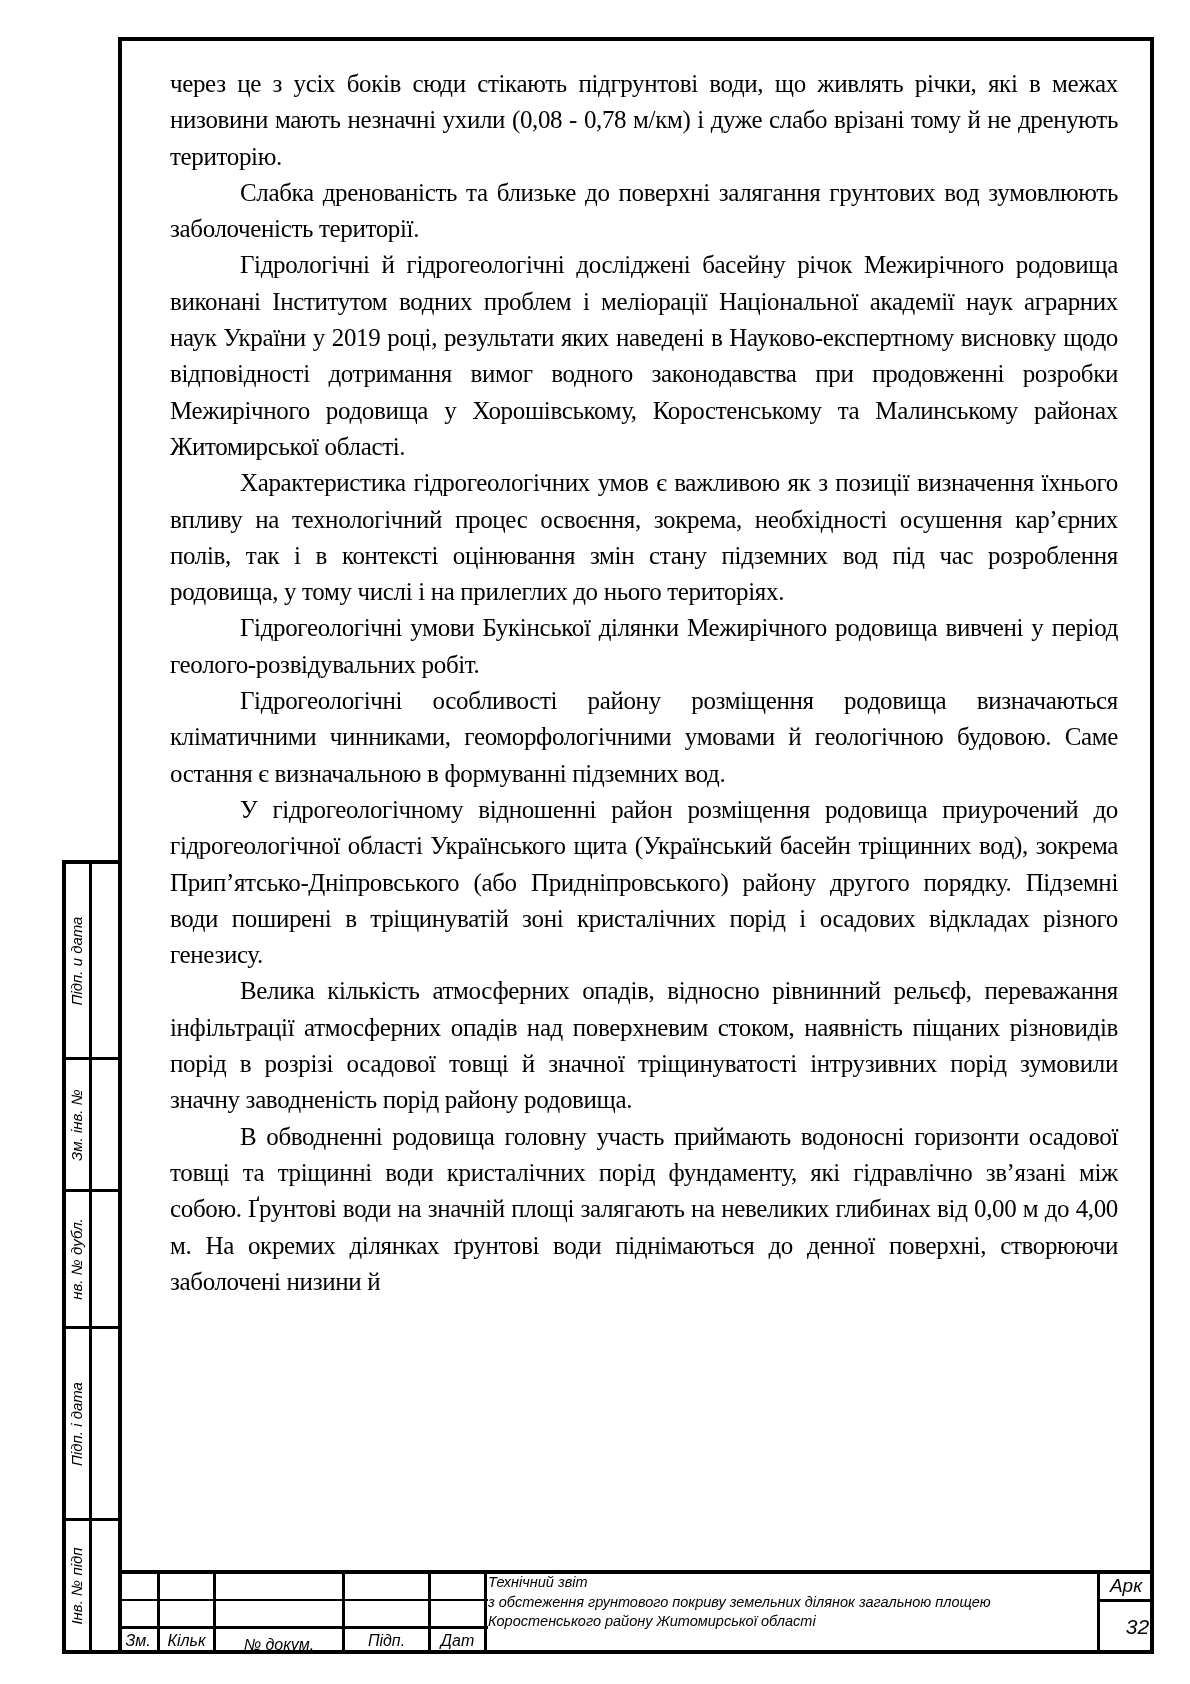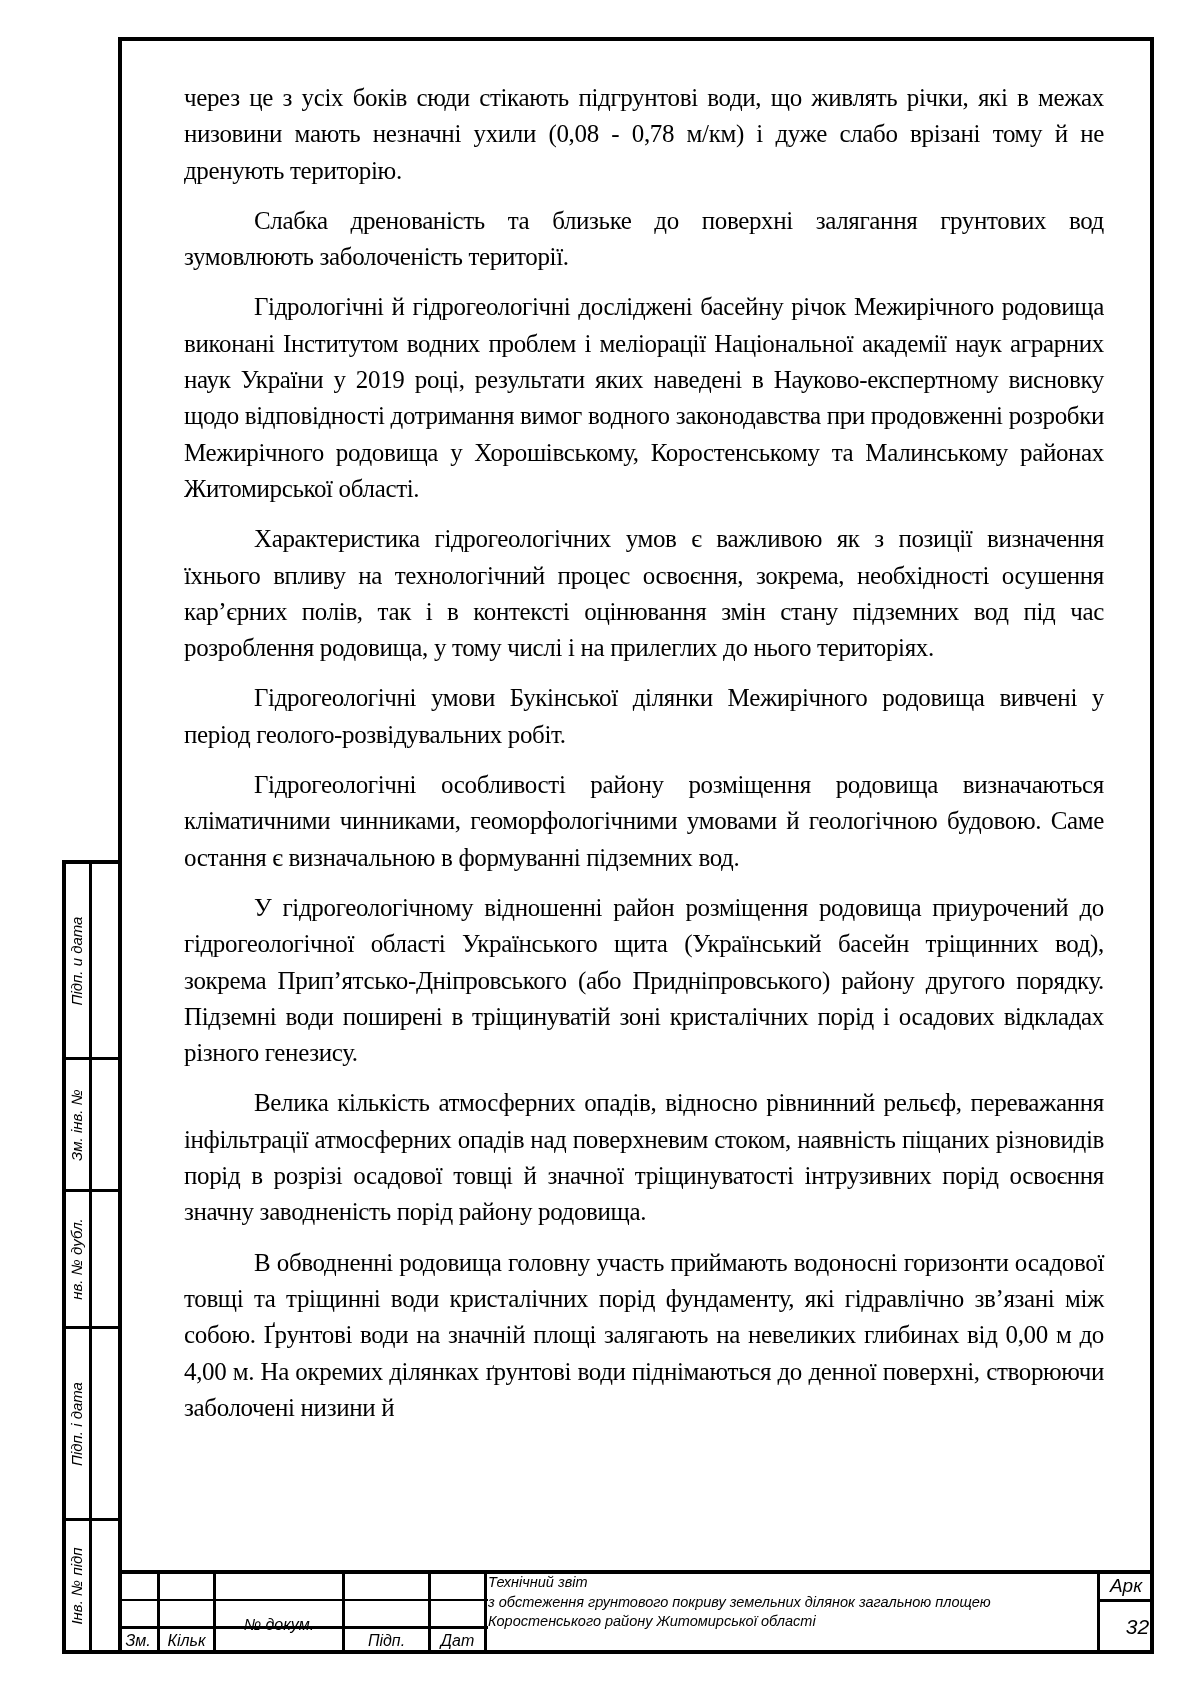--- a/index.html
+++ b/index.html
@@ -7,21 +7,21 @@
          font-family: "Liberation Serif", "DejaVu Serif", serif; color: #000; }
 
   
   .frame { position: absolute; left: 118px; top: 37px; width: 1036px; height: 1617px;
            border: 4px solid #000; box-sizing: border-box; }
 
   
   .body-text { position: absolute; left: 170px; top: 66px; width: 948px;
                font-size: 25px; line-height: 36.3px; text-align: justify;
                letter-spacing: -0.35px; }
-  .body-text p { margin: 14px; text-indent: 70px; }
+  .body-text p { margin: 0; text-indent: 70px; }
   .body-text p.no-indent { text-indent: 0; }
 
   
   .stamp { position: absolute; left: 118px; top: 1572px; width: 1036px; height: 82px; }
   .stamp .line { position: absolute; background: #000; }
   .stamp .cell-label { position: absolute; font-family: "Liberation Sans", "DejaVu Sans", sans-serif;
                        font-style: italic; font-size: 16px; text-align: center; line-height: 26px; }
   .stamp .title { position: absolute; left: 370px; top: 0; width: 610px; height: 82px;
                   font-family: "Liberation Sans", "DejaVu Sans", sans-serif; font-style: italic;
                   font-size: 14.5px; line-height: 19.5px; padding-top: 1px; }
@@ -47,41 +47,41 @@
 <div class="frame"></div>
 
 <div class="body-text">
   <p class="no-indent">через це з усіх боків сюди стікають підгрунтові води, що живлять річки, які в межах низовини мають незначні ухили (0,08 - 0,78 м/км) і дуже слабо врізані тому й не дренують територію.</p>
   <p>Слабка дренованість та близьке до поверхні залягання грунтових вод зумовлюють заболоченість території.</p>
   <p>Гідрологічні й гідрогеологічні досліджені басейну річок Межирічного родовища виконані Інститутом водних проблем і меліорації Національної академії наук аграрних наук України у 2019 році, результати яких наведені в Науково-експертному висновку щодо відповідності дотримання вимог водного законодавства при продовженні розробки Межирічного родовища у Хорошівському, Коростенському та Малинському районах Житомирської області.</p>
   <p>Характеристика гідрогеологічних умов є важливою як з позиції визначення їхнього впливу на технологічний процес освоєння, зокрема, необхідності осушення кар’єрних полів, так і в контексті оцінювання змін стану підземних вод під час розроблення родовища, у тому числі і на прилеглих до нього територіях.</p>
   <p>Гідрогеологічні умови Букінської ділянки Межирічного родовища вивчені у період геолого-розвідувальних робіт.</p>
   <p>Гідрогеологічні особливості району розміщення родовища визначаються кліматичними чинниками, геоморфологічними умовами й геологічною будовою. Саме остання є визначальною в формуванні підземних вод.</p>
   <p>У гідрогеологічному відношенні район розміщення родовища приурочений до гідрогеологічної області Українського щита (Український басейн тріщинних вод), зокрема Прип’ятсько-Дніпровського (або Придніпровського) району другого порядку. Підземні води поширені в тріщинуватій зоні кристалічних порід і осадових відкладах різного генезису.</p>
-  <p>Велика кількість атмосферних опадів, відносно рівнинний рельєф, переважання інфільтрації атмосферних опадів над поверхневим стоком, наявність піщаних різновидів порід в розрізі осадової товщі й значної тріщинуватості інтрузивних порід освоєння значну заводненість порід району родовища.</p>
+  <p>Велика кількість атмосферних опадів, відносно рівнинний рельєф, переважання інфільтрації атмосферних опадів над поверхневим стоком, наявність піщаних різновидів порід в розрізі осадової товщі й значної тріщинуватості інтрузивних порід зумовили значну заводненість порід району родовища.</p>
   <p>В обводненні родовища головну участь приймають водоносні горизонти осадової товщі та тріщинні води кристалічних порід фундаменту, які гідравлічно зв’язані між собою. Ґрунтові води на значній площі залягають на невеликих глибинах від 0,00 м до 4,00 м. На окремих ділянках ґрунтові води піднімаються до денної поверхні, створюючи заболочені низини й</p>
 </div>
 
 <div class="stamp">
 
   <div class="line" style="left:0;top:-2px;width:1036px;height:4px;"></div>
   <div class="line" style="left:0;top:27px;width:370px;height:2px;"></div>
   <div class="line" style="left:0;top:54px;width:370px;height:3px;"></div>
   <div class="line" style="left:980px;top:27px;width:56px;height:3px;"></div>
 
   <div class="line" style="left:39px;top:0;width:3px;height:82px;"></div>
   <div class="line" style="left:95px;top:0;width:3px;height:82px;"></div>
   <div class="line" style="left:224px;top:0;width:3px;height:82px;"></div>
   <div class="line" style="left:310px;top:0;width:3px;height:82px;"></div>
   <div class="line" style="left:366px;top:0;width:3px;height:82px;"></div>
   <div class="line" style="left:979px;top:0;width:3px;height:82px;"></div>
 
   <div class="cell-label" style="left:0;top:56px;width:40px;">Зм.</div>
   <div class="cell-label" style="left:41px;top:56px;width:55px;">Кільк</div>
-  <div class="cell-label" style="left:97px;top:40px;width:128px;">№ докум.</div>
+  <div class="cell-label" style="left:97px;top:60px;width:128px;">№ докум.</div>
   <div class="cell-label" style="left:226px;top:56px;width:85px;">Підп.</div>
   <div class="cell-label" style="left:312px;top:56px;width:55px;">Дат</div>
 
   <div class="title">
     <div>Технічний звіт</div>
     <div>з обстеження грунтового покриву земельних ділянок загальною площею</div>
     <div>Коростенського району Житомирської області</div>
   </div>
 
   <div class="ark">Арк</div>

